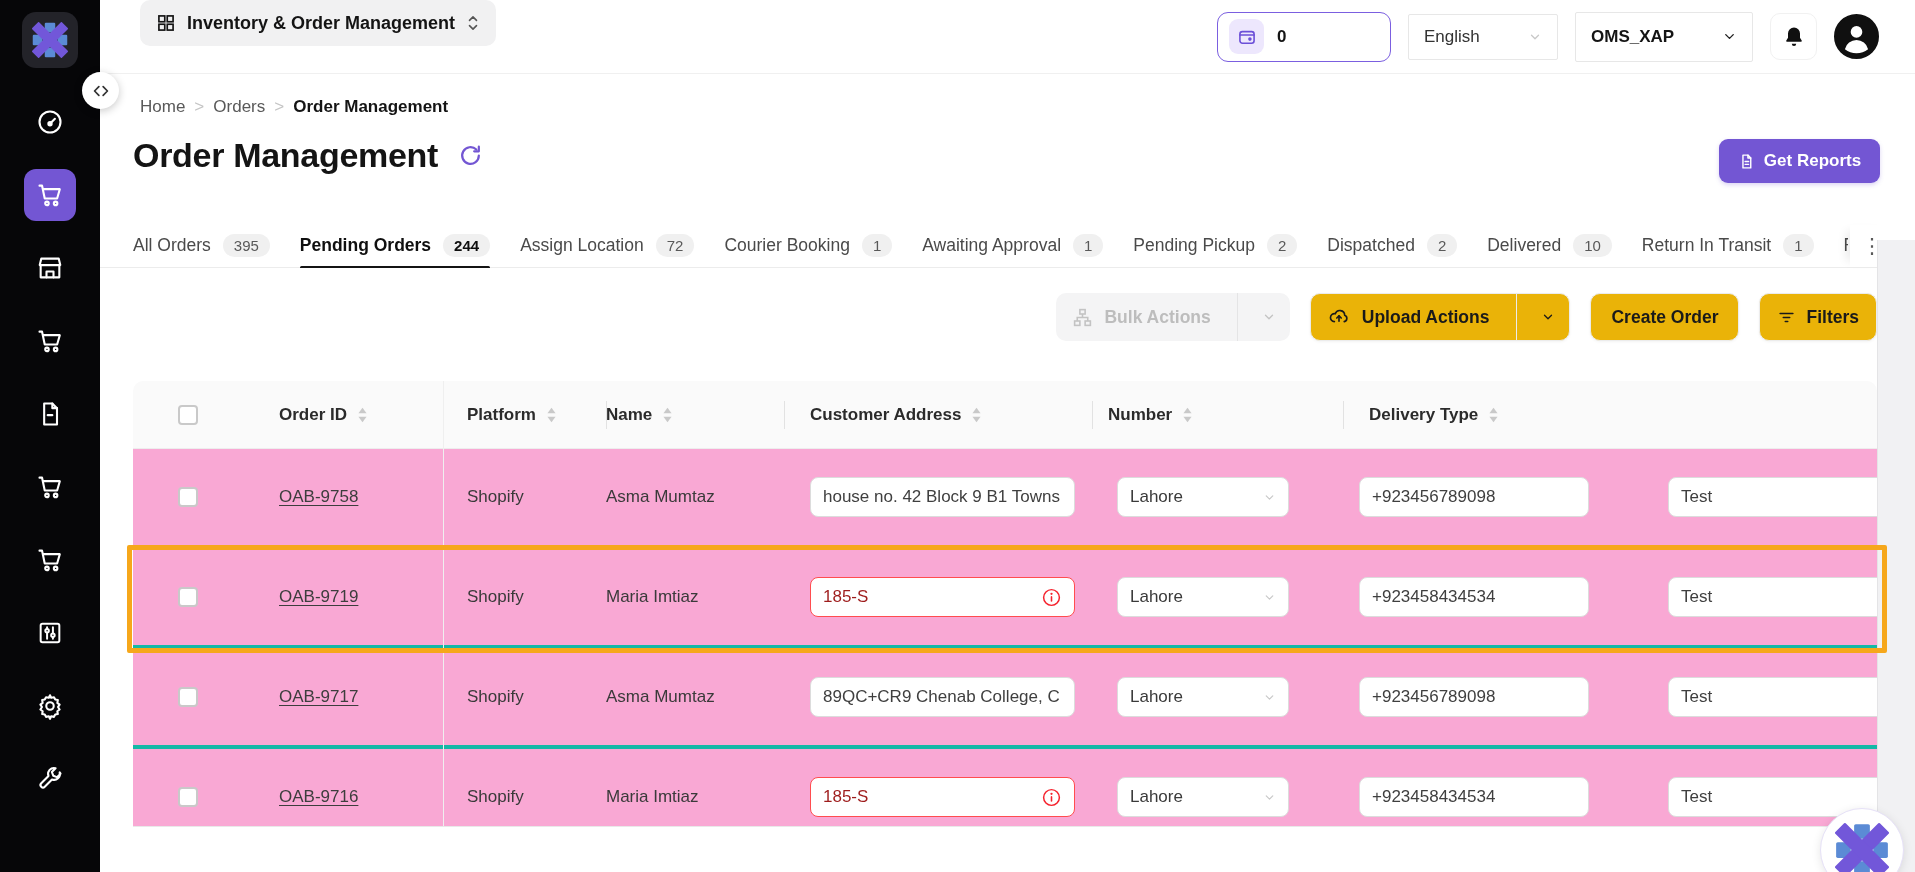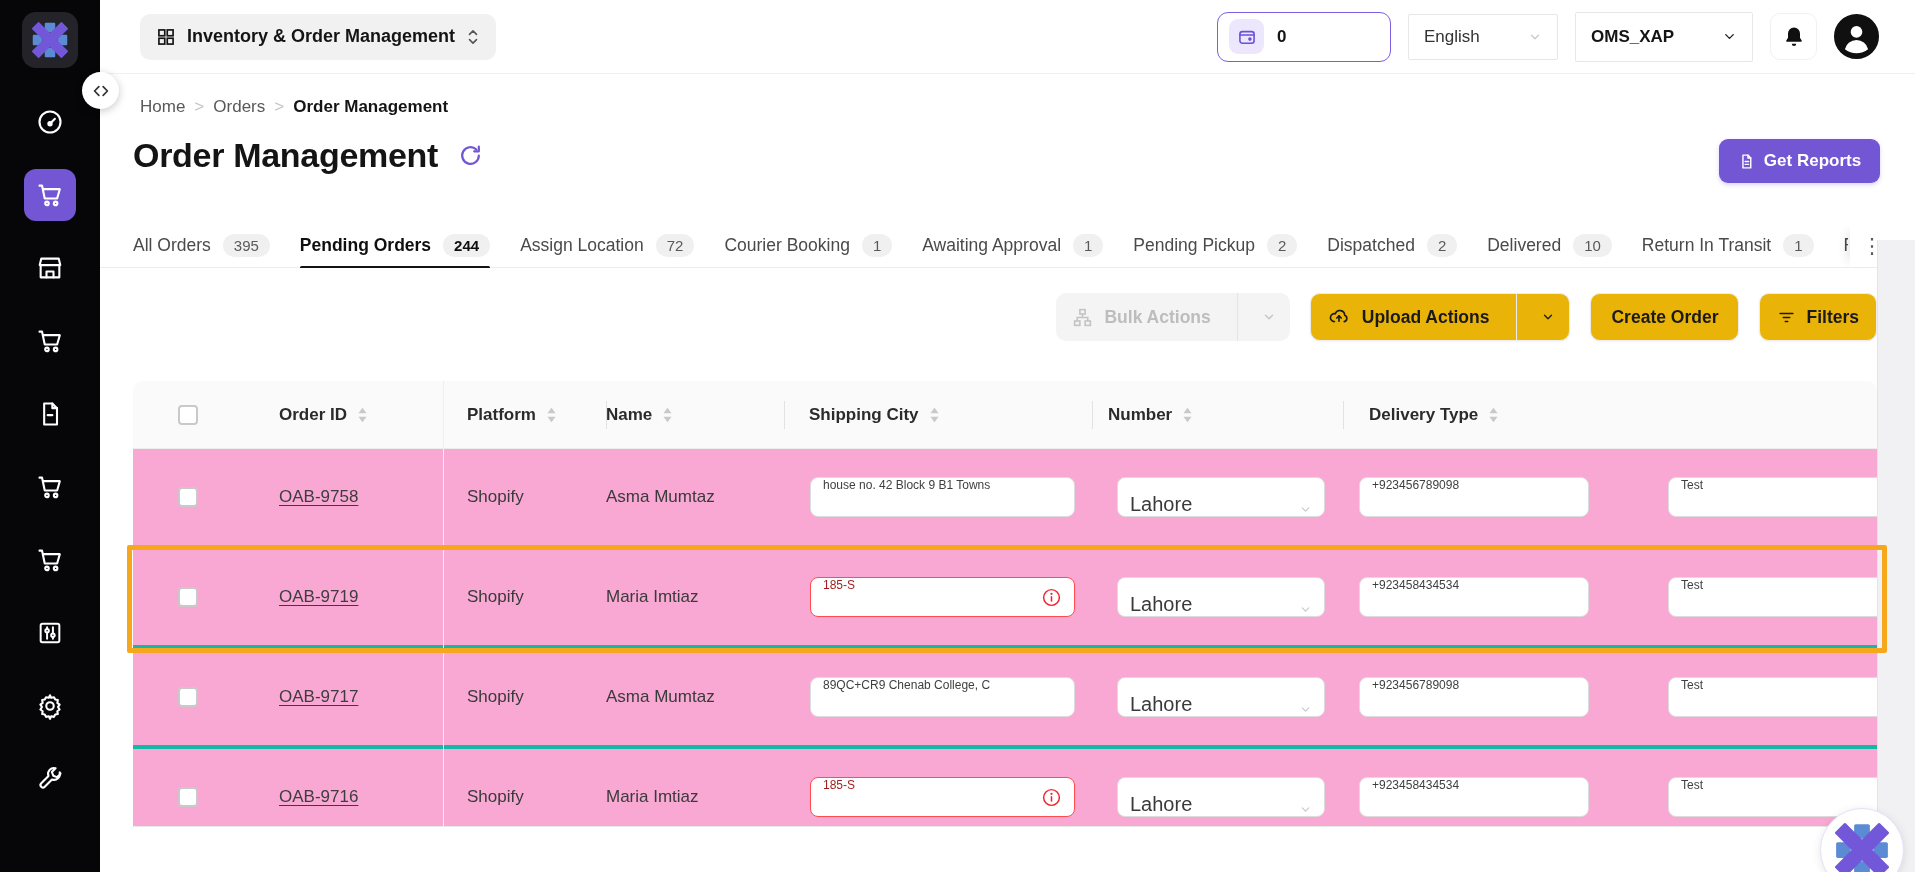--- a/index.html
+++ b/index.html
@@ -15,21 +15,21 @@
   .nav { margin-top:28px; display:flex; flex-direction:column; gap:21px; align-items:center; }
   .nav-item { width:52px; height:52px; display:grid; place-items:center; color:#fff; border-radius:12px; cursor:pointer; }
   .nav-item.active { background:#7356d3; }
   .nav-item svg { display:block; }
 
   .collapse-toggle { position:absolute; left:82px; top:72px; width:37px; height:37px; border-radius:50%;
                      background:#fff; box-shadow:0 2px 8px rgba(0,0,0,.22); display:grid; place-items:center; z-index:40; cursor:pointer; }
 
   
   .topbar { position:absolute; left:100px; top:0; width:1815px; height:74px; background:#fff;
-            border-bottom:1px solid #f0f0f0; display:flex; align-items:center; }
+            border-bottom:1px solid #f0f0f0; display:flex; }
   .app-switcher { margin-left:40px; height:46px; background:#f1f1f2; border-radius:10px; padding:0 16px;
                   display:flex; align-items:center; gap:11px; font-size:18px; font-weight:700; color:#141414; cursor:pointer; }
   .top-right { margin-left:auto; margin-right:36px; display:flex; align-items:center; gap:17px; }
   .wallet-btn { height:50px; width:174px; border:1.5px solid #7b5fe0; border-radius:11px; background:#fff;
                 display:flex; align-items:center; gap:13px; padding:0 11px; cursor:pointer; }
   .wallet-chip { width:35px; height:35px; background:#ede7fd; border-radius:9px; display:grid; place-items:center; }
   .wallet-amount { font-size:17px; font-weight:600; color:#141414; }
   .hdr-select { height:46px; border:1px solid #e7e7e7; border-radius:2px; background:#fff; padding:0 15px;
                 display:flex; align-items:center; justify-content:space-between; font-size:17px; color:#333; cursor:pointer; }
   .hdr-select.lang { width:150px; }
@@ -102,27 +102,27 @@
   .thead .hcell:nth-child(n+3)::before { content:""; position:absolute; left:0; top:20px; height:28px; width:1px; background:#e2e2e2; }
   .pad-oid { padding-left:36px; } .pad-pf { padding-left:24px; } .pad-nm { }
   .pad-ad { padding-left:26px; } .pad-ct { padding-left:25px; } .pad-nb { padding-left:16px; } .pad-dt { padding-left:26px; }
   .c-check { display:flex; justify-content:center; }
   .checkbox { width:20px; height:20px; border:2px solid #c9c9c9; border-radius:4px; background:#fff; cursor:pointer; }
   .fixed-divider { position:absolute; left:310px; top:0; bottom:0; width:1px; background:#efefef; z-index:5; }
   .trow { height:100px; border-bottom:4px solid #14b8a6; background:#f9a8d4; }
   .order-link { font-size:17px; color:#3d3d3d; text-decoration:underline; text-underline-offset:3px; cursor:pointer; }
   .plain { font-size:17px; color:#3a3a3a; }
   .cell-input { width:265px; height:40px; border:1px solid #dcdcdc; border-radius:8px; background:#fff;
-                display:flex; padding:0 12px; font-size:12px; color:#3f3f3f; gap:8px; cursor:text; }
+                display:flex; align-items:center; padding:0 12px; font-size:17px; color:#3f3f3f; gap:8px; cursor:text; }
   .cell-input .txt { white-space:nowrap; overflow:hidden; flex:1; }
   .cell-input .err-ic { display:none; flex:none; }
   .cell-input.error { border-color:#ff4d4f; color:#9e1c1c; }
   .cell-input.error .err-ic { display:grid; place-items:center; }
-  .cell-select { width:208px; height:40px; border:1px solid #dcdcdc; border-radius:8px; background:#fff;
-                 display:flex; align-items:flex-end; justify-content:space-between; padding:0 12px; font-size:20px;
+  .cell-select { width:172px; height:40px; border:1px solid #dcdcdc; border-radius:8px; background:#fff;
+                 display:flex; align-items:center; justify-content:space-between; padding:0 12px; font-size:17px;
                  color:#3a3a3a; cursor:pointer; }
   .cell-number { width:230px; }
   .cell-delivery { width:240px; }
 
   
   .right-strip { position:absolute; left:1877px; top:240px; width:38px; height:632px; background:#f1f1f3;
                  border-left:1px solid #e4e4e6; z-index:10; }
   .highlight-box { position:absolute; left:127px; top:545px; width:1760px; height:108px;
                    border:5px solid #f6a71b; border-radius:2px; z-index:50; pointer-events:none; }
   .corner-logo { position:absolute; left:1820px; top:808px; width:84px; height:84px; border-radius:50%;
@@ -427,22 +427,22 @@
           <path d="M6 18L1.5 12h9z" fill="#c9c9c9"></path>
         </svg>
   </div>
       <div class="hcell pad-nm">
     <span class="hlabel">Name</span>
     <svg width="11" height="18" viewBox="0 0 12 20">
       <path d="M6 2L10.5 8H1.5z" fill="#c9c9c9"></path>
           <path d="M6 18L1.5 12h9z" fill="#c9c9c9"></path>
         </svg>
   </div>
-      <div class="hcell pad-ct">
-    <span class="hlabel">Shipping City</span>
+      <div class="hcell pad-ad">
+    <span class="hlabel">Customer Address</span>
     <svg width="11" height="18" viewBox="0 0 12 20">
       <path d="M6 2L10.5 8H1.5z" fill="#c9c9c9"></path>
           <path d="M6 18L1.5 12h9z" fill="#c9c9c9"></path>
         </svg>
   </div>
       <div class="hcell pad-nb">
     <span class="hlabel">Number</span>
     <svg width="11" height="18" viewBox="0 0 12 20">
       <path d="M6 2L10.5 8H1.5z" fill="#c9c9c9"></path>
           <path d="M6 18L1.5 12h9z" fill="#c9c9c9"></path>

